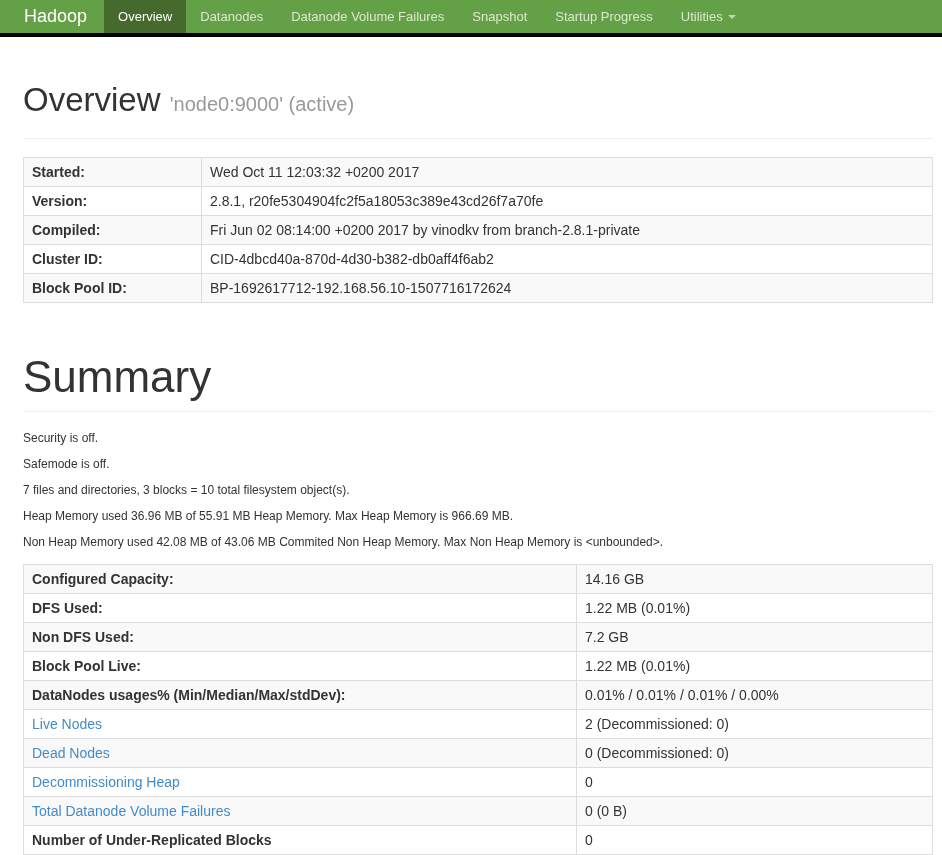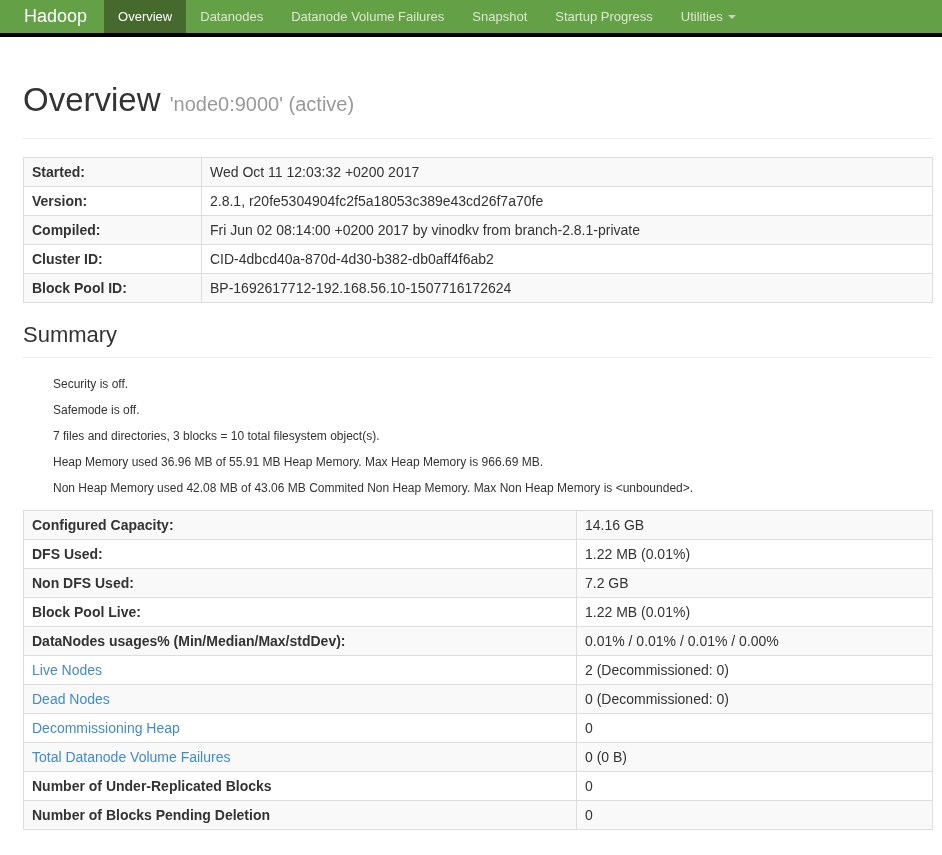--- a/index.html
+++ b/index.html
@@ -60,26 +60,26 @@
     font-size: 20px;
     color: #999;
     font-weight: 400;
   }
   hr.header-rule {
     border: 0;
     border-top: 1px solid #eee;
     margin: 0 0 18px 0;
   }
   h1.summary-header {
-    font-size: 22px;
+    font-size: 44px;
     font-weight: 400;
-    margin-top: 19px;
+    margin-top: 49px;
     margin-bottom: 9px;
   }
-  .summary-lines { margin-top: 19px; margin-bottom: 15px; margin-left: 30px; }
+  .summary-lines { margin-top: 19px; margin-bottom: 15px; }
   .summary-lines p {
     font-size: 12px;
     margin: 0 0 12px 0;
     color: #333;
   }
   
   table.info-table {
     width: 100%;
     border-collapse: collapse;
     font-size: 12px;

